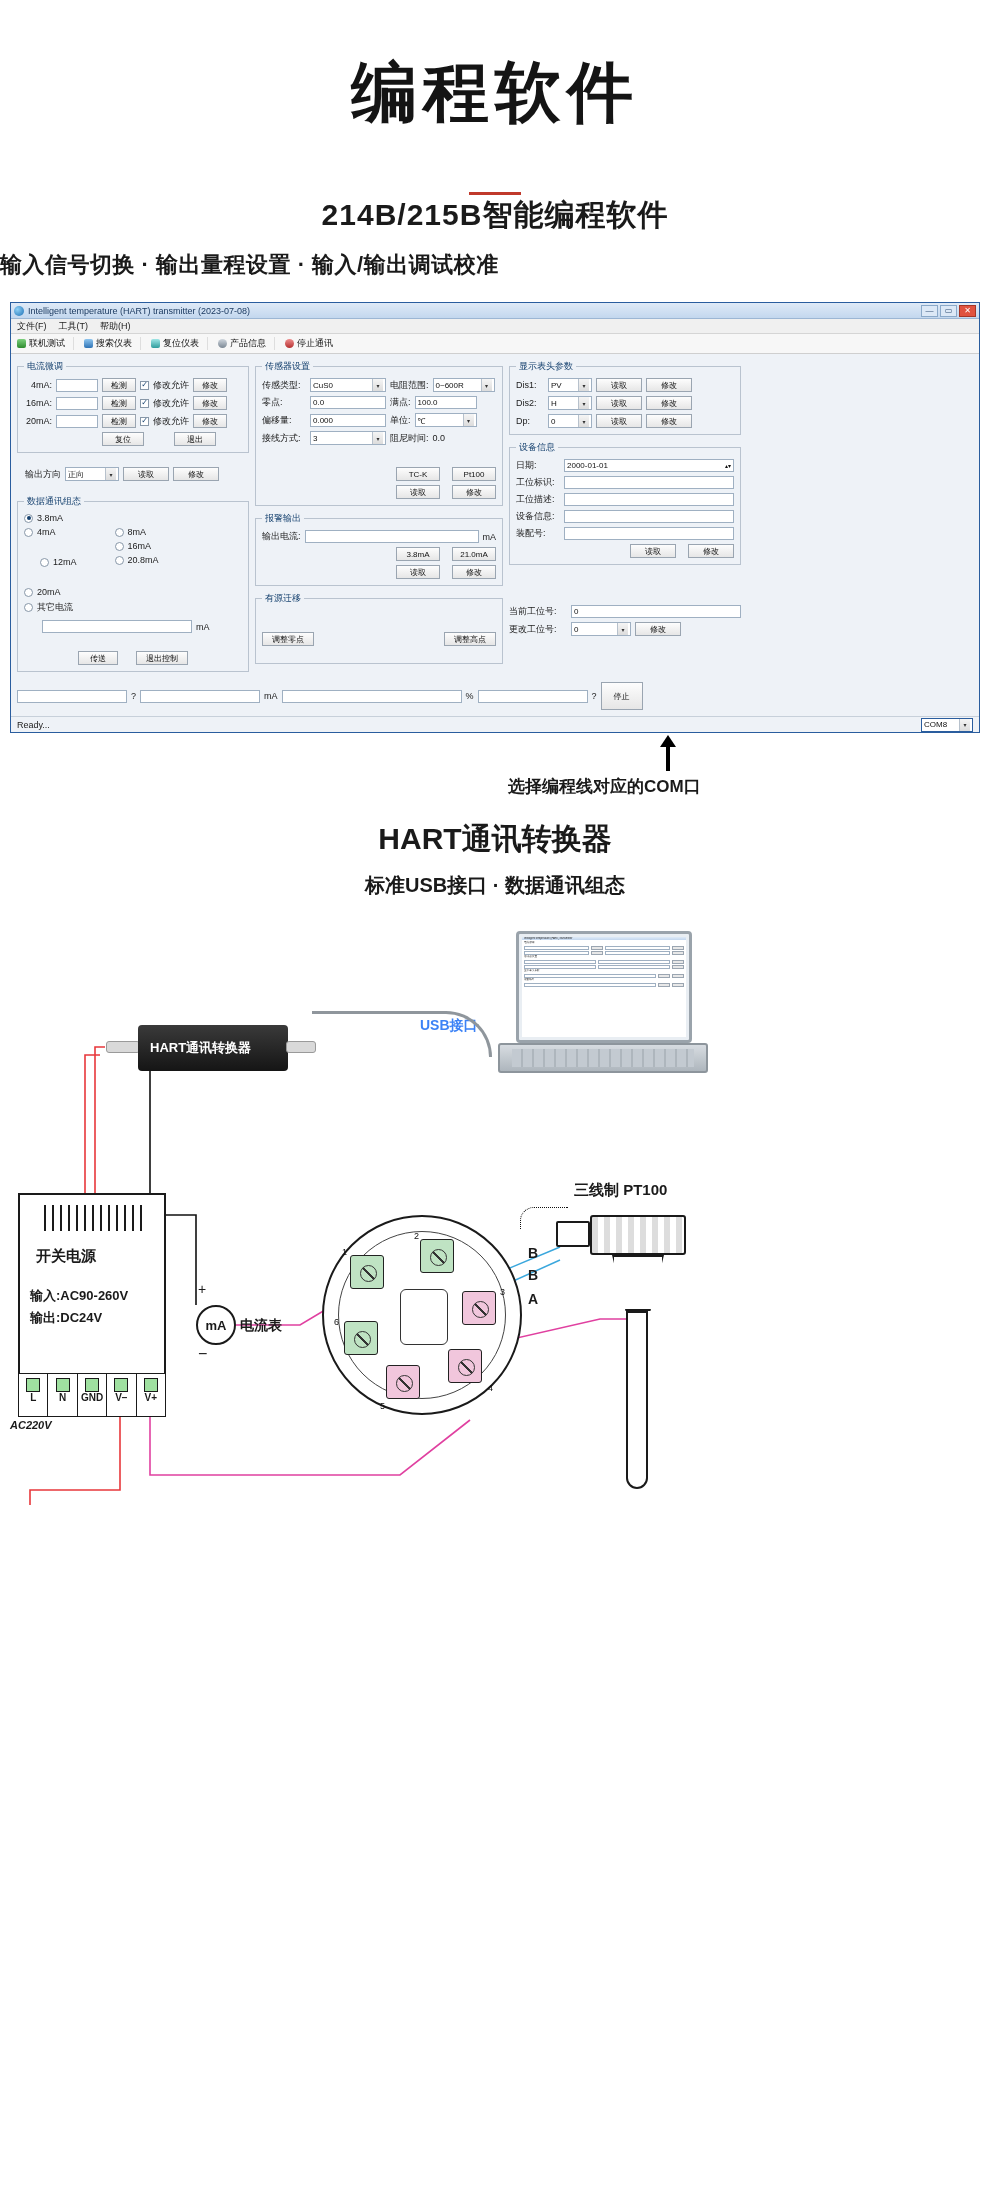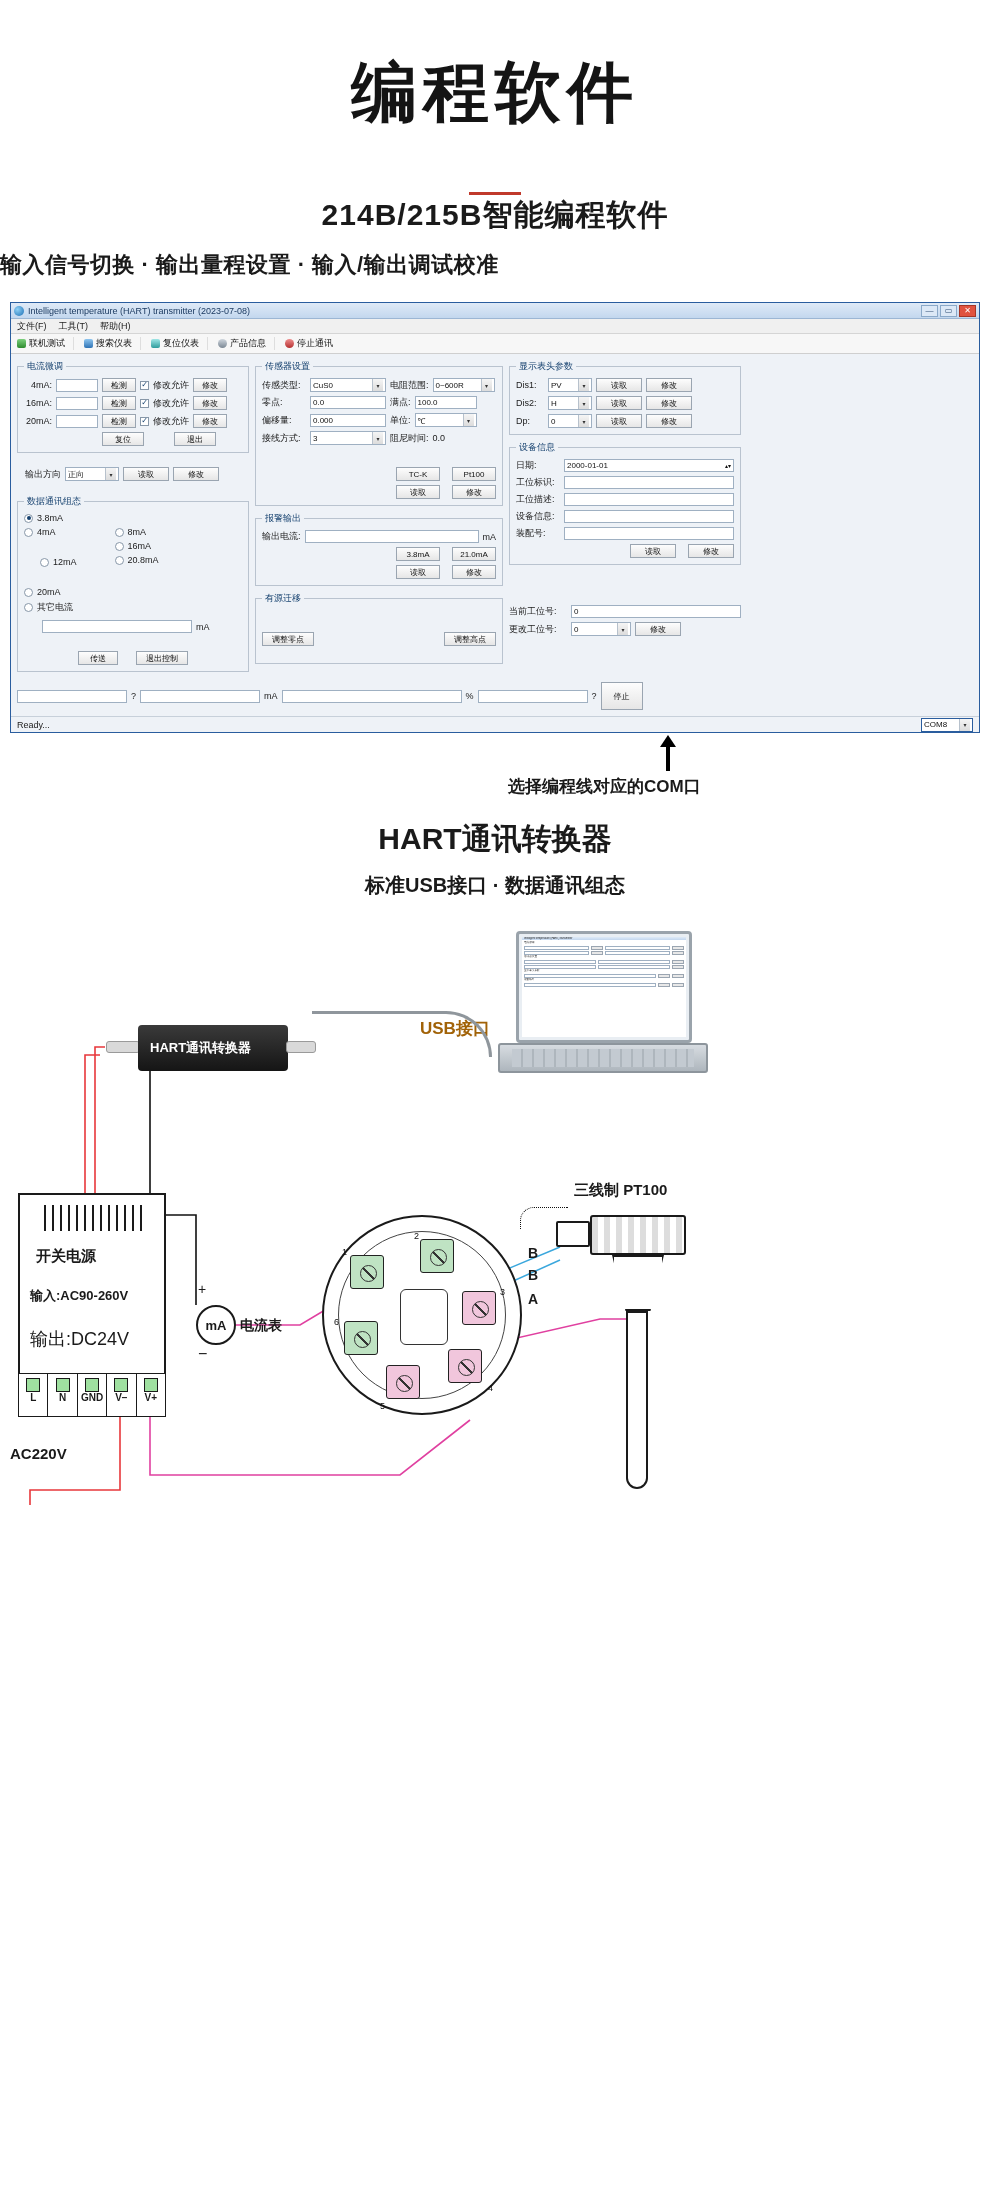--- a/index.html
+++ b/index.html
@@ -144,21 +144,21 @@
   }
   .arrow-note .note-text {
     position: absolute; left: 508px; top: 40px; font-size: 17px; font-weight: bold;
   }
 
   
   .sec2-title { text-align: center; font-size: 30px; font-weight: bold; margin-top: 14px;}
   .sec2-desc { text-align: center; font-size: 20px; font-weight: bold; margin-top: 12px;}
 
   .diagram { position: relative; height: 600px; margin-top: 16px; }
-  .d-label { position: absolute; font-size: 17px; font-weight: bold; color: #a16207; }
+  .d-label { position: absolute; font-size: 14px; font-weight: bold; color: #3b82f6; }
 
   
   .laptop { position: absolute; left: 498px; top: 16px; width: 210px; height: 150px; }
   .laptop .screen {
     position: absolute; left: 18px; top: 0; width: 176px; height: 112px;
     border: 3px solid #9aa3ab; border-radius: 4px; background: #e9eef3;
   }
   .laptop .screen .inner { position: absolute; inset: 3px; background: #fff; overflow: hidden; }
   .laptop .base {
     position: absolute; left: 0; top: 112px; width: 210px; height: 30px;
@@ -201,35 +201,35 @@
   .psu {
     position: absolute; left: 18px; top: 278px; width: 148px; height: 200px;
     border: 2px solid #1a1a1a; background: #fff;
   }
   .psu .vents {
     position: absolute; left: 24px; top: 10px; width: 100px; height: 26px;
     background: repeating-linear-gradient(to right, #1a1a1a 0 2px, #fff 2px 8px);
   }
   .psu .t1 { position: absolute; left: 16px; top: 52px; font-size: 15px; font-weight: bold; }
   .psu .t2 { position: absolute; left: 10px; top: 92px; font-size: 13px; font-weight: bold; }
-  .psu .t3 { position: absolute; left: 10px; top: 132px; font-size: 18px; font-weight: normal; }
+  .psu .t3 { position: absolute; left: 10px; top: 114px; font-size: 13px; font-weight: bold; }
   .psu-term {
     position: absolute; left: 18px; top: 458px; width: 148px; height: 44px;
     display: flex;
   }
   .psu-term .tm {
     flex: 1; border: 1.5px solid #1a1a1a; border-right: none;
     display: flex; flex-direction: column; align-items: center; font-size: 10px; font-weight: bold;
     background: #fff;
   }
   .psu-term .tm:last-child { border-right: 1.5px solid #1a1a1a; }
   .psu-term .tm .scr {
     width: 14px; height: 14px; border: 1.5px solid #1a1a1a; background: #9fe0a0; margin-top: 4px;
   }
-  .ac-label { position: absolute; left: 10px; top: 530px; font-size: 15px; font-weight: bold; }
+  .ac-label { position: absolute; left: 10px; top: 504px; font-size: 11px; font-weight: bold; font-style: italic; }
 
   
   .meter {
     position: absolute; left: 196px; top: 390px; width: 40px; height: 40px;
     border: 2px solid #1a1a1a; border-radius: 50%;
     display: flex; align-items: center; justify-content: center;
     font-size: 13px; font-weight: bold; background: #fff;
   }
   .meter-label { position: absolute; left: 240px; top: 402px; font-size: 14px; font-weight: bold; }
   .plus { position: absolute; left: 198px; top: 366px; font-size: 14px; }

